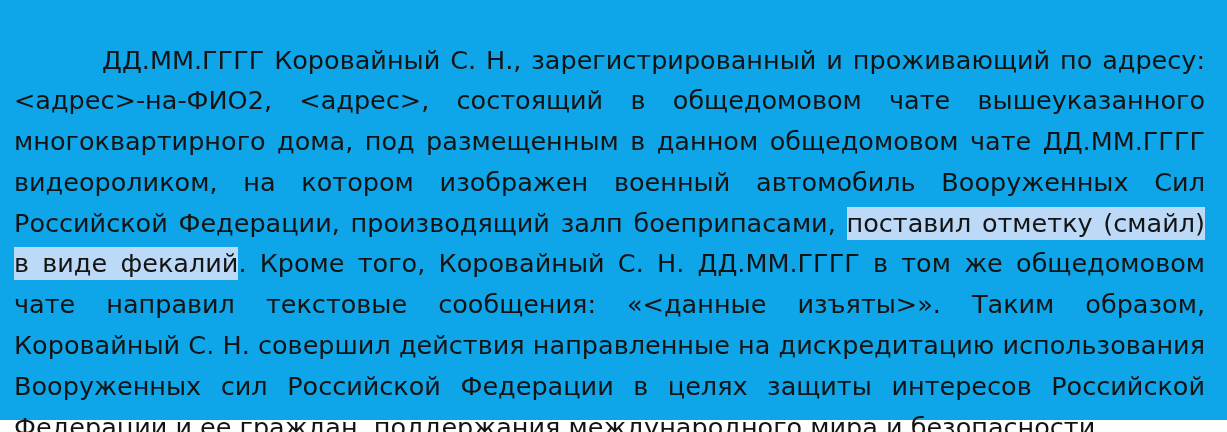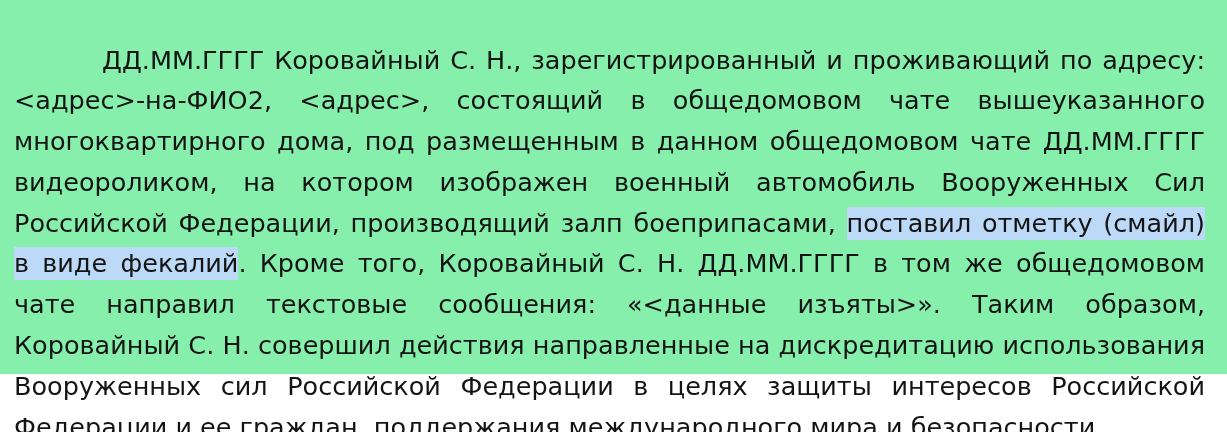--- a/index.html
+++ b/index.html
@@ -10,23 +10,23 @@
   body {
     width: 1227px;
     height: 432px;
     font-family: "DejaVu Sans", sans-serif;
     color: #1a1a1a;
     overflow: hidden;
   }
   .page {
     box-sizing: border-box;
     width: 1227px;
-    height: 374px;
+    height: 420px;
     padding: 14px 22px 10px 14px;
-    background: #86efac;
+    background: #0ea5e9;
   }
   .paragraph {
     text-align: justify;
     text-justify: inter-word;
     font-size: 25.5px;
     line-height: 40.8px;
     letter-spacing: 0px;
     color: #141414;
     text-indent: 88px;
     hyphens: none;

